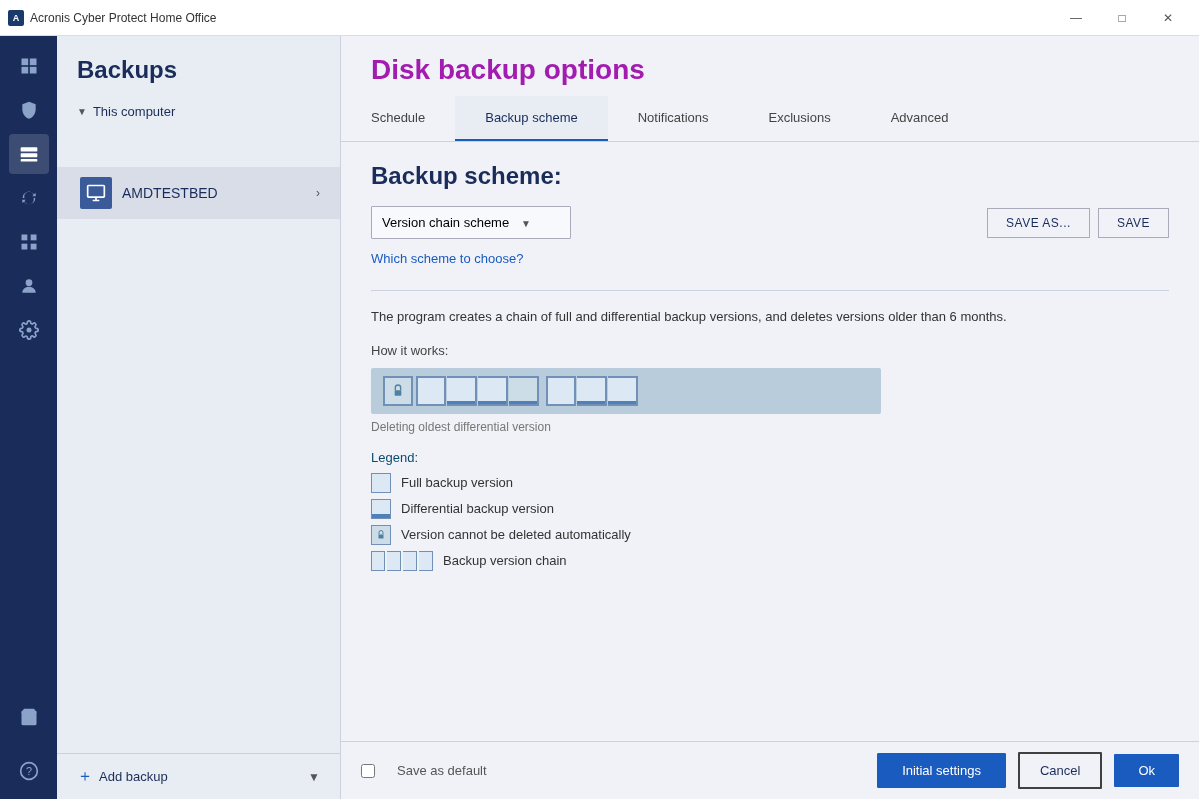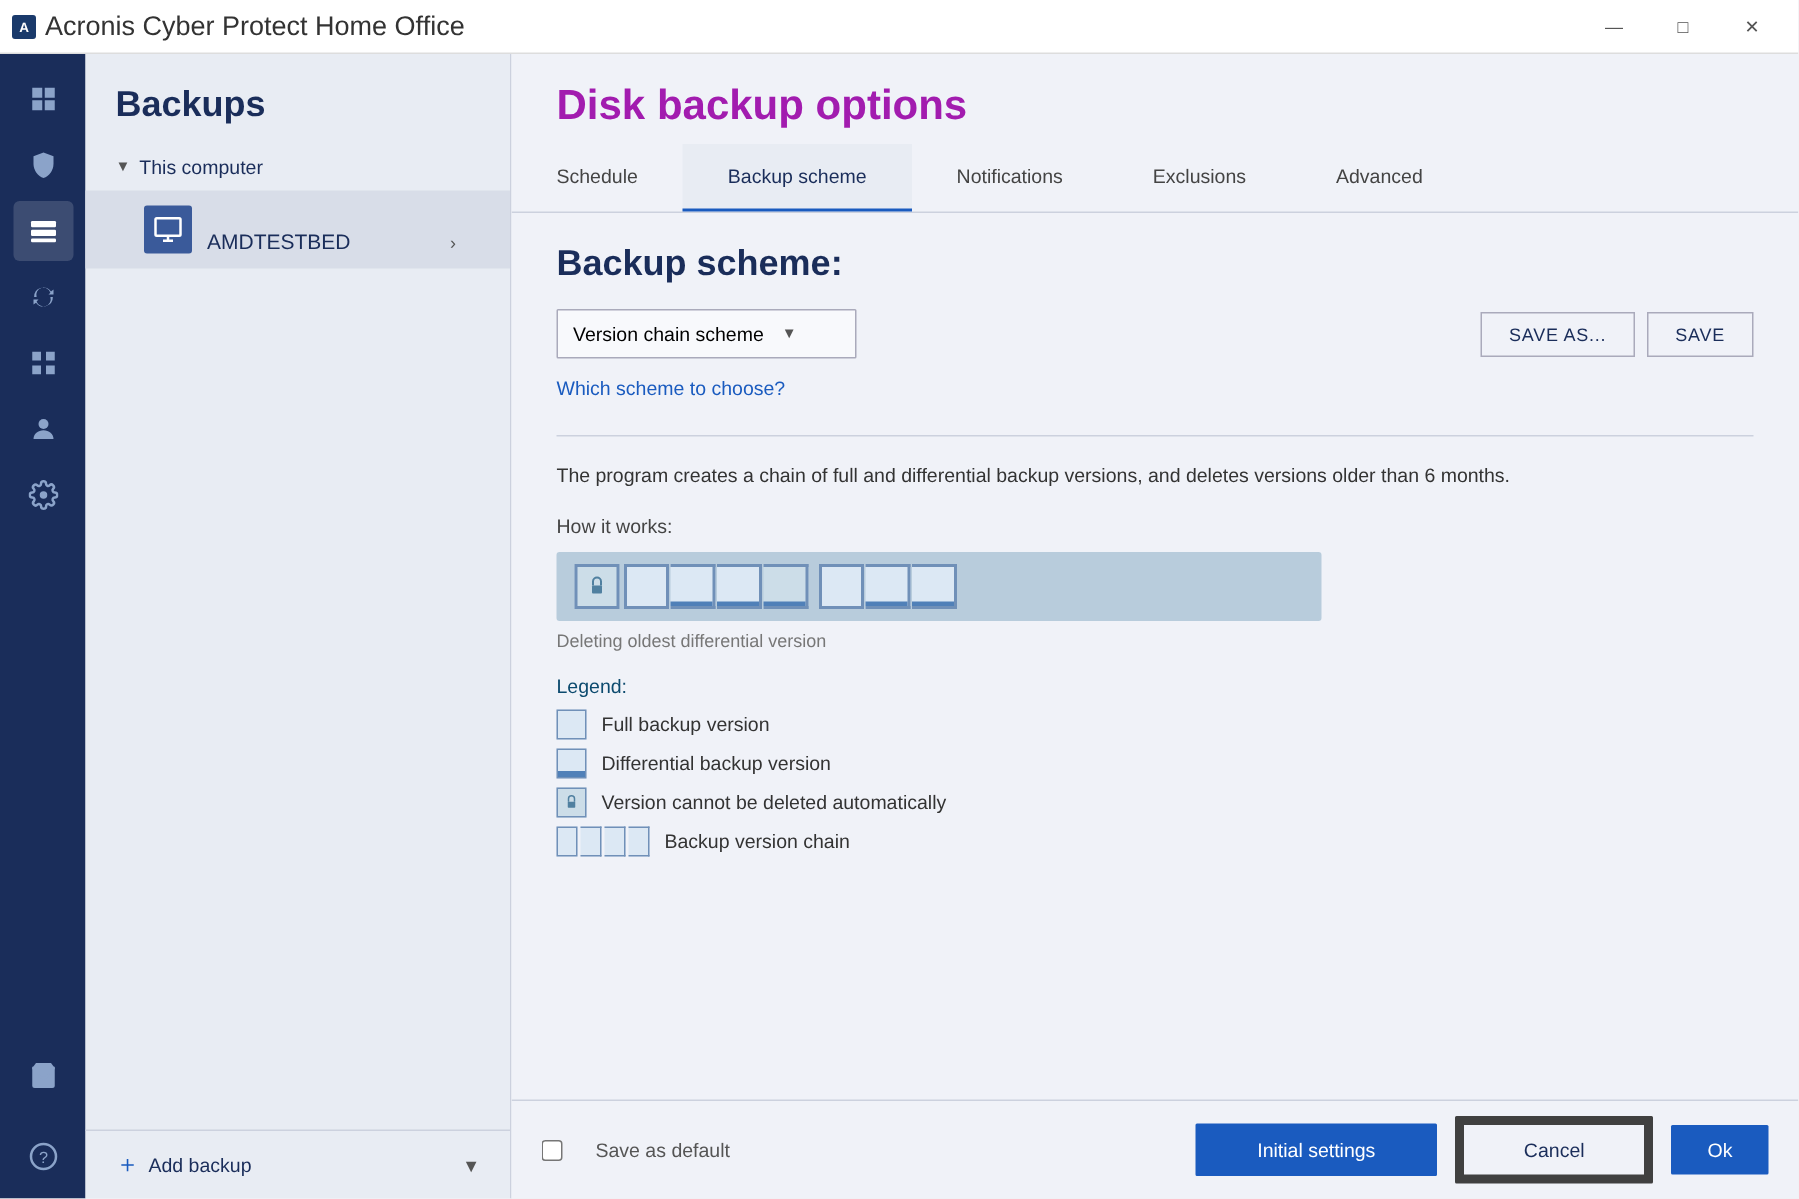--- a/index.html
+++ b/index.html
@@ -7,39 +7,39 @@
 
     
     .titlebar {
       display: flex; align-items: center; justify-content: space-between;
       background: #fff; height: 36px; border-bottom: 1px solid #ddd;
       padding: 0 8px; user-select: none;
     }
     .titlebar-left { display: flex; align-items: center; gap: 6px; }
     .titlebar-logo { width: 16px; height: 16px; background: #1a3a6b; border-radius: 2px; display: flex; align-items: center; justify-content: center; }
     .titlebar-logo span { color: #fff; font-size: 9px; font-weight: bold; }
-    .titlebar-title { font-size: 18px; color: #333; }
+    .titlebar-title { font-size: 12px; color: #333; }
     .titlebar-controls { display: flex; gap: 0; }
     .titlebar-btn { width: 46px; height: 36px; display: flex; align-items: center; justify-content: center; font-size: 12px; cursor: pointer; color: #555; background: transparent; border: none; }
 
     
     .app { display: flex; height: calc(799px - 36px); }
 
     
     .sidebar { width: 57px; background: #1a2d5a; display: flex; flex-direction: column; align-items: center; padding-top: 10px; gap: 4px; }
     .sidebar-icon { width: 40px; height: 40px; display: flex; align-items: center; justify-content: center; border-radius: 4px; cursor: pointer; color: #8ba3c9; font-size: 18px; }
     .sidebar-icon.active { background: rgba(255,255,255,0.15); color: #fff; }
     .sidebar-icon svg { width: 20px; height: 20px; fill: currentColor; }
 
     
     .nav-panel { width: 284px; background: #e8ecf3; border-right: 1px solid #ccd1de; display: flex; flex-direction: column; }
     .nav-panel-title { font-size: 24px; font-weight: 600; color: #1a2d5a; padding: 20px 20px 12px; }
     .nav-section-header { display: flex; align-items: center; gap: 6px; padding: 8px 20px; cursor: pointer; font-size: 13px; color: #1a2d5a; font-weight: 500; }
     .nav-section-header .arrow { font-size: 10px; color: #555; }
-    .nav-item { display: flex; align-items: flex-end; padding: 10px 36px; cursor: pointer; background: #d8dde8; border-left: 3px solid transparent; gap: 10px; }
+    .nav-item { display: flex; align-items: center; padding: 10px 20px; cursor: pointer; background: #d8dde8; border-left: 3px solid transparent; gap: 10px; margin-top: 40px; }
     .nav-item .pc-icon { width: 32px; height: 32px; background: #3a5a9a; display: flex; align-items: center; justify-content: center; border-radius: 2px; }
     .nav-item .pc-icon svg { width: 20px; height: 20px; fill: #fff; }
     .nav-item .item-name { font-size: 14px; color: #1a2d5a; flex: 1; }
     .nav-item .item-arrow { font-size: 12px; color: #555; }
     .nav-spacer { flex: 1; }
     .add-backup { display: flex; align-items: center; gap: 6px; padding: 12px 20px; cursor: pointer; font-size: 13px; color: #1a2d5a; border-top: 1px solid #ccd1de; }
     .add-backup .plus { font-size: 16px; color: #1a5bbf; }
 
     
     .content { flex: 1; background: #f0f2f8; display: flex; flex-direction: column; overflow: hidden; }
@@ -79,22 +79,22 @@
     .legend-icon { width: 20px; height: 20px; border: 1.5px solid #6a8ab0; background: #d8e8f4; display: flex; align-items: center; justify-content: center; font-size: 8px; flex-shrink: 0; }
     .legend-chain { display: flex; gap: 2px; }
     .legend-chain-block { width: 14px; height: 20px; border: 1.5px solid #6a8ab0; background: #d8e8f4; }
 
     
     .bottom-bar { display: flex; align-items: center; padding: 10px 20px; background: #f0f2f8; border-top: 1px solid #ccd1de; gap: 12px; }
     .checkbox-label { display: flex; align-items: center; gap: 22px; font-size: 13px; color: #555; cursor: pointer; }
     .checkbox-label input { width: 14px; height: 14px; }
     .bottom-spacer { flex: 1; }
     .btn-primary { padding: 9px 24px; background: #1a5bbf; color: #fff; border: none; font-size: 13px; cursor: pointer; border-radius: 1px; }
-    .btn-secondary { padding: 9px 40px; background: #f0f2f8; color: #1a2d5a; border: 6px solid #404040; font-size: 13px; cursor: pointer; border-radius: 1px; }
-    .btn-initial { padding: 9px 40px; background: #1a5bbf; color: #fff; border: 1px solid #1a5bbf; font-size: 13px; cursor: pointer; border-radius: 1px; }
+    .btn-secondary { padding: 9px 20px; background: #f0f2f8; color: #1a2d5a; border: 2px solid #404040; font-size: 13px; cursor: pointer; border-radius: 1px; }
+    .btn-initial { padding: 9px 24px; background: #1a5bbf; color: #fff; border: 1px solid #1a5bbf; font-size: 13px; cursor: pointer; border-radius: 1px; }
 
     
     .diag-container { display: flex; align-items: center; gap: 3px; background: #b8ccdc; border-radius: 2px; padding: 8px 12px; width: 510px; margin-bottom: 6px; }
     .diag-block { width: 30px; height: 30px; border: 2px solid #7090b8; background: #dce8f4; display: flex; align-items: center; justify-content: center; font-size: 14px; }
     .diag-block.diff { background: #dce8f4; position: relative; }
     .diag-block.diff::after { content: ''; position: absolute; left: 0; bottom: 0; width: 100%; height: 3px; background: #5080b8; }
   </style>
 </head>
 <body>
 

